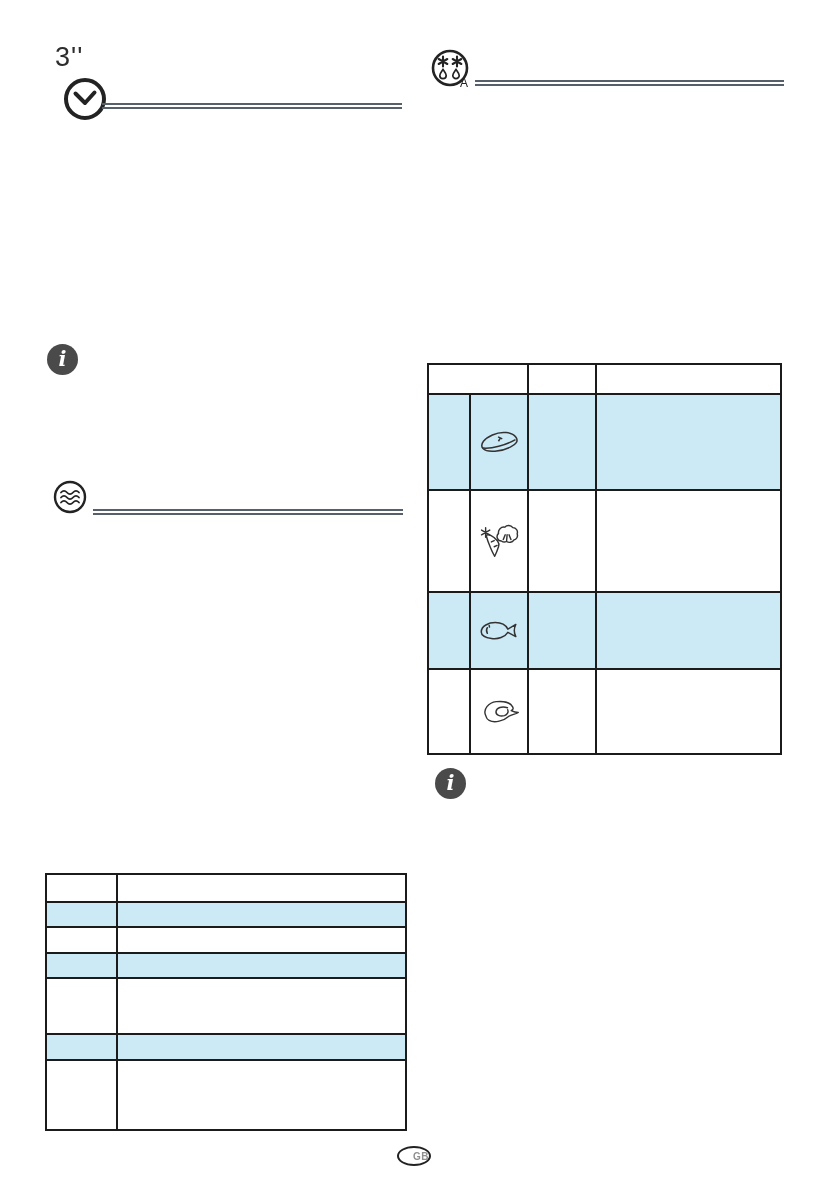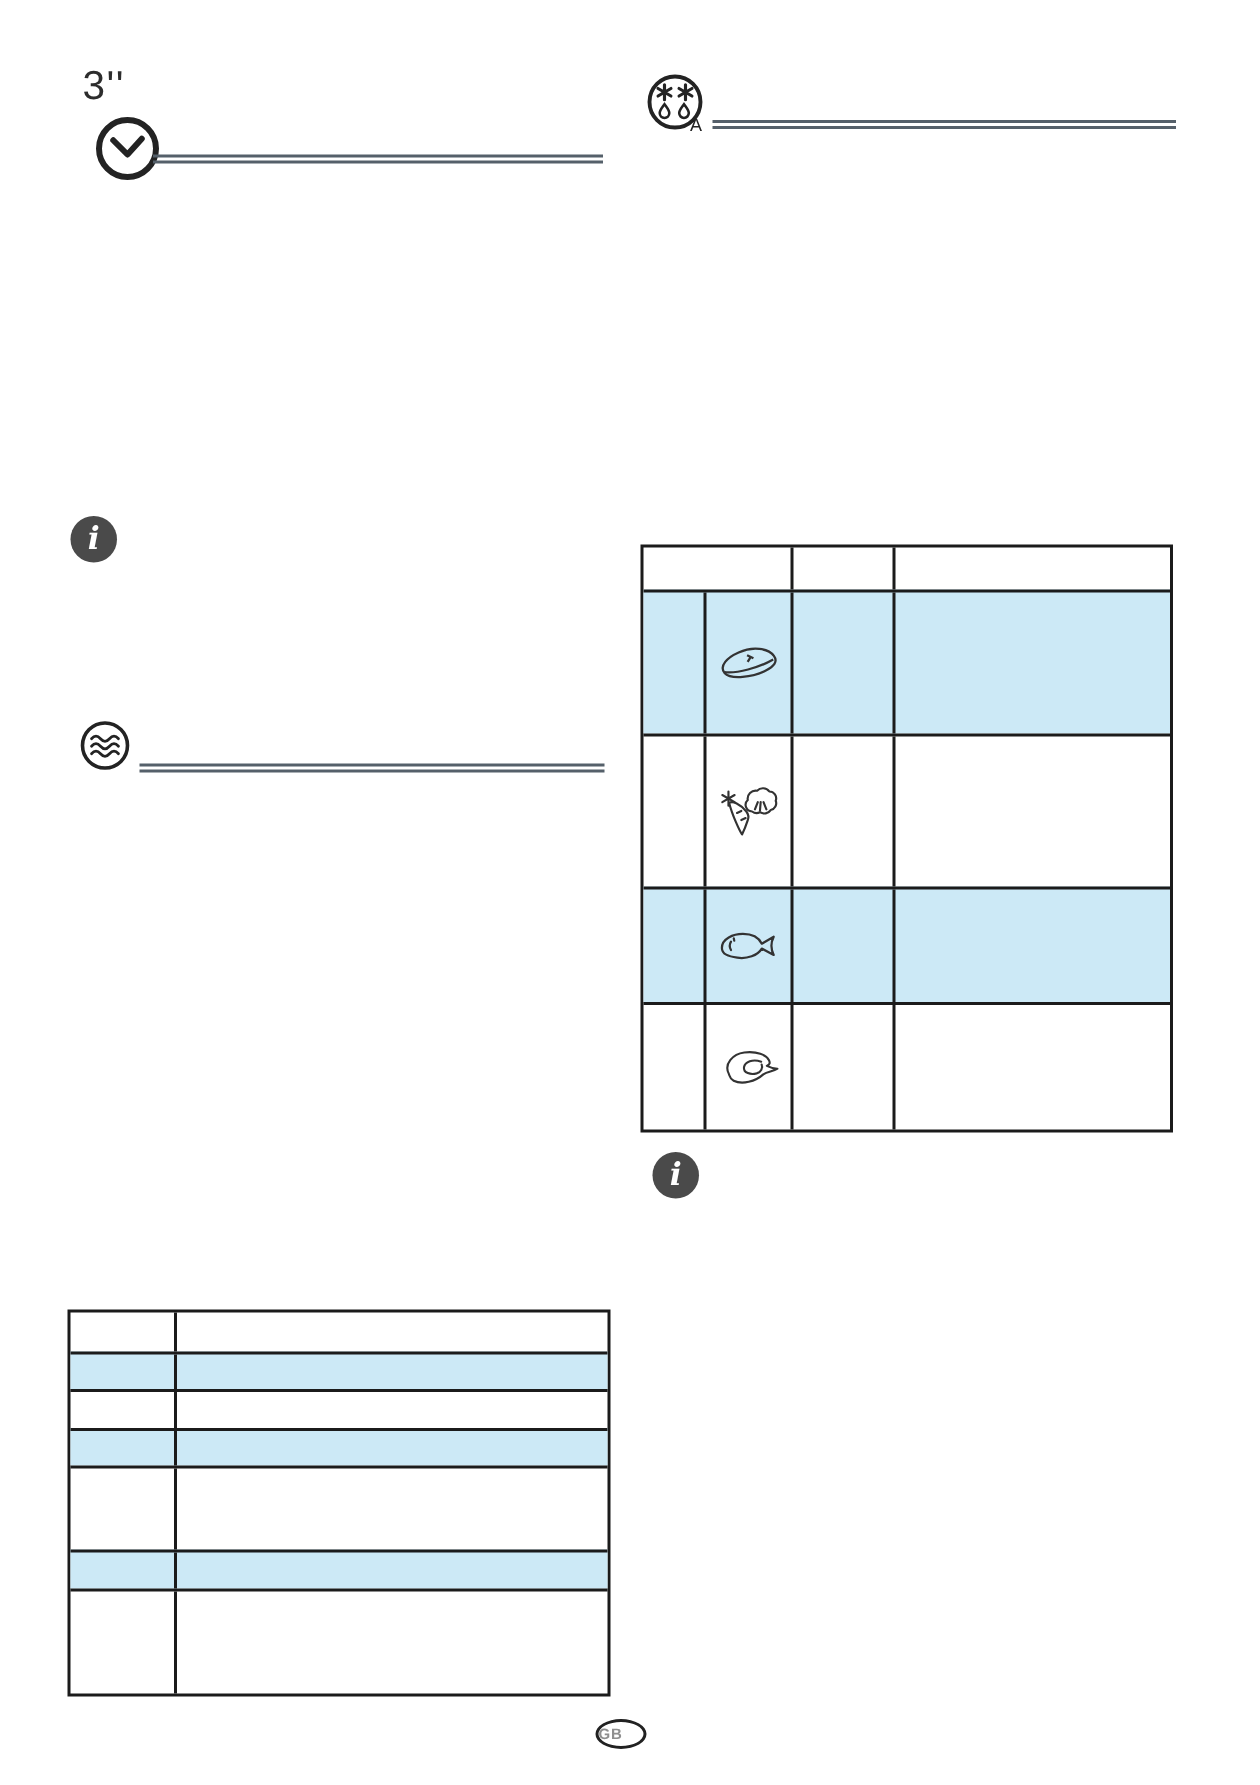--- a/index.html
+++ b/index.html
@@ -29,21 +29,21 @@
 
   
   .ltable{position:absolute;left:45px;top:873px;width:362px;border:2px solid #1b1b1b;box-sizing:border-box;}
   .ltable .row{display:flex;border-top:2px solid #1b1b1b;box-sizing:border-box;}
   .ltable .row:first-child{border-top:none;}
   .ltable .c1{width:69px;box-sizing:border-box;}
   .ltable .c2{flex:1;border-left:2px solid #1b1b1b;box-sizing:border-box;}
 
   
   .badge{position:absolute;left:397px;top:1146px;width:34px;height:20px;border:2px solid #222;
-         border-radius:50%;display:flex;align-items:center;justify-content:flex-start;box-sizing:border-box;background:#fff;}
+         border-radius:50%;display:flex;align-items:center;justify-content:flex-end;box-sizing:border-box;background:#fff;}
   .badge span{font-size:10px;font-weight:bold;color:#8f8f8f;letter-spacing:0.5px;}
 
   svg{display:block;}
 </style>
 </head>
 <body>
 
 <div id="page">
 
   <div class="abs sec-label" style="left:55px;top:42px;">3''</div>

